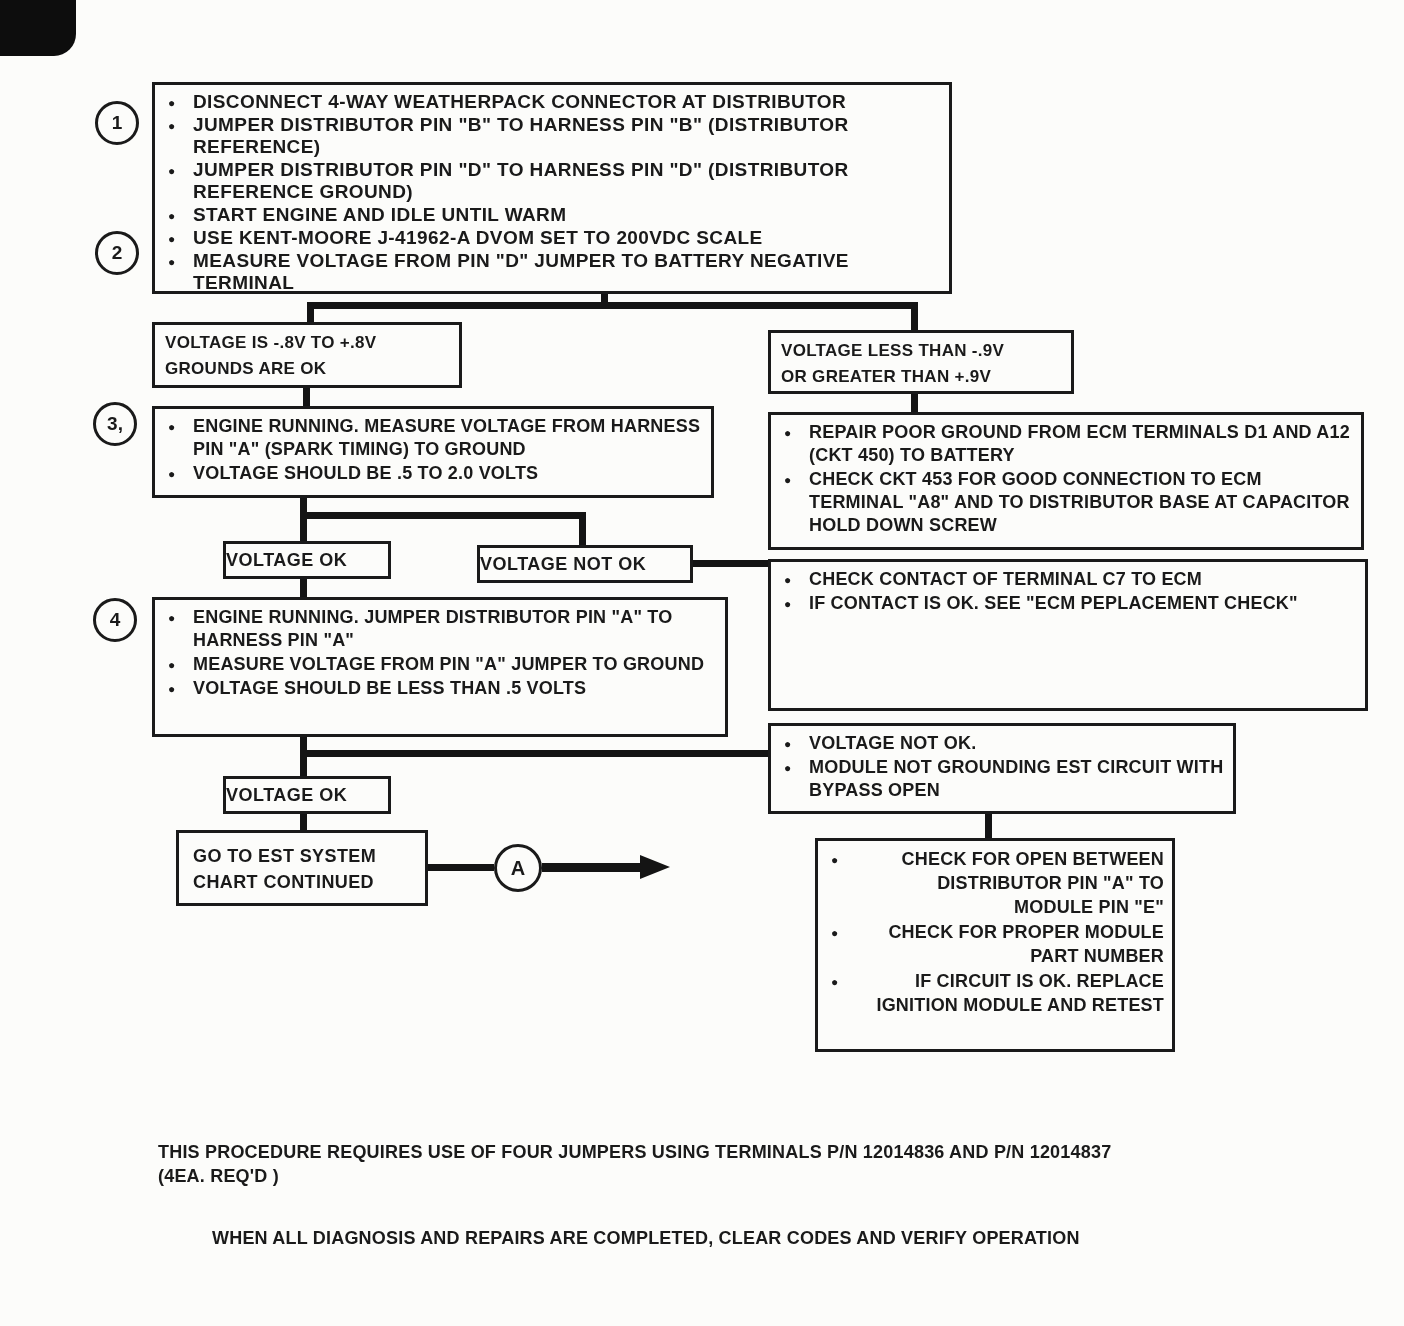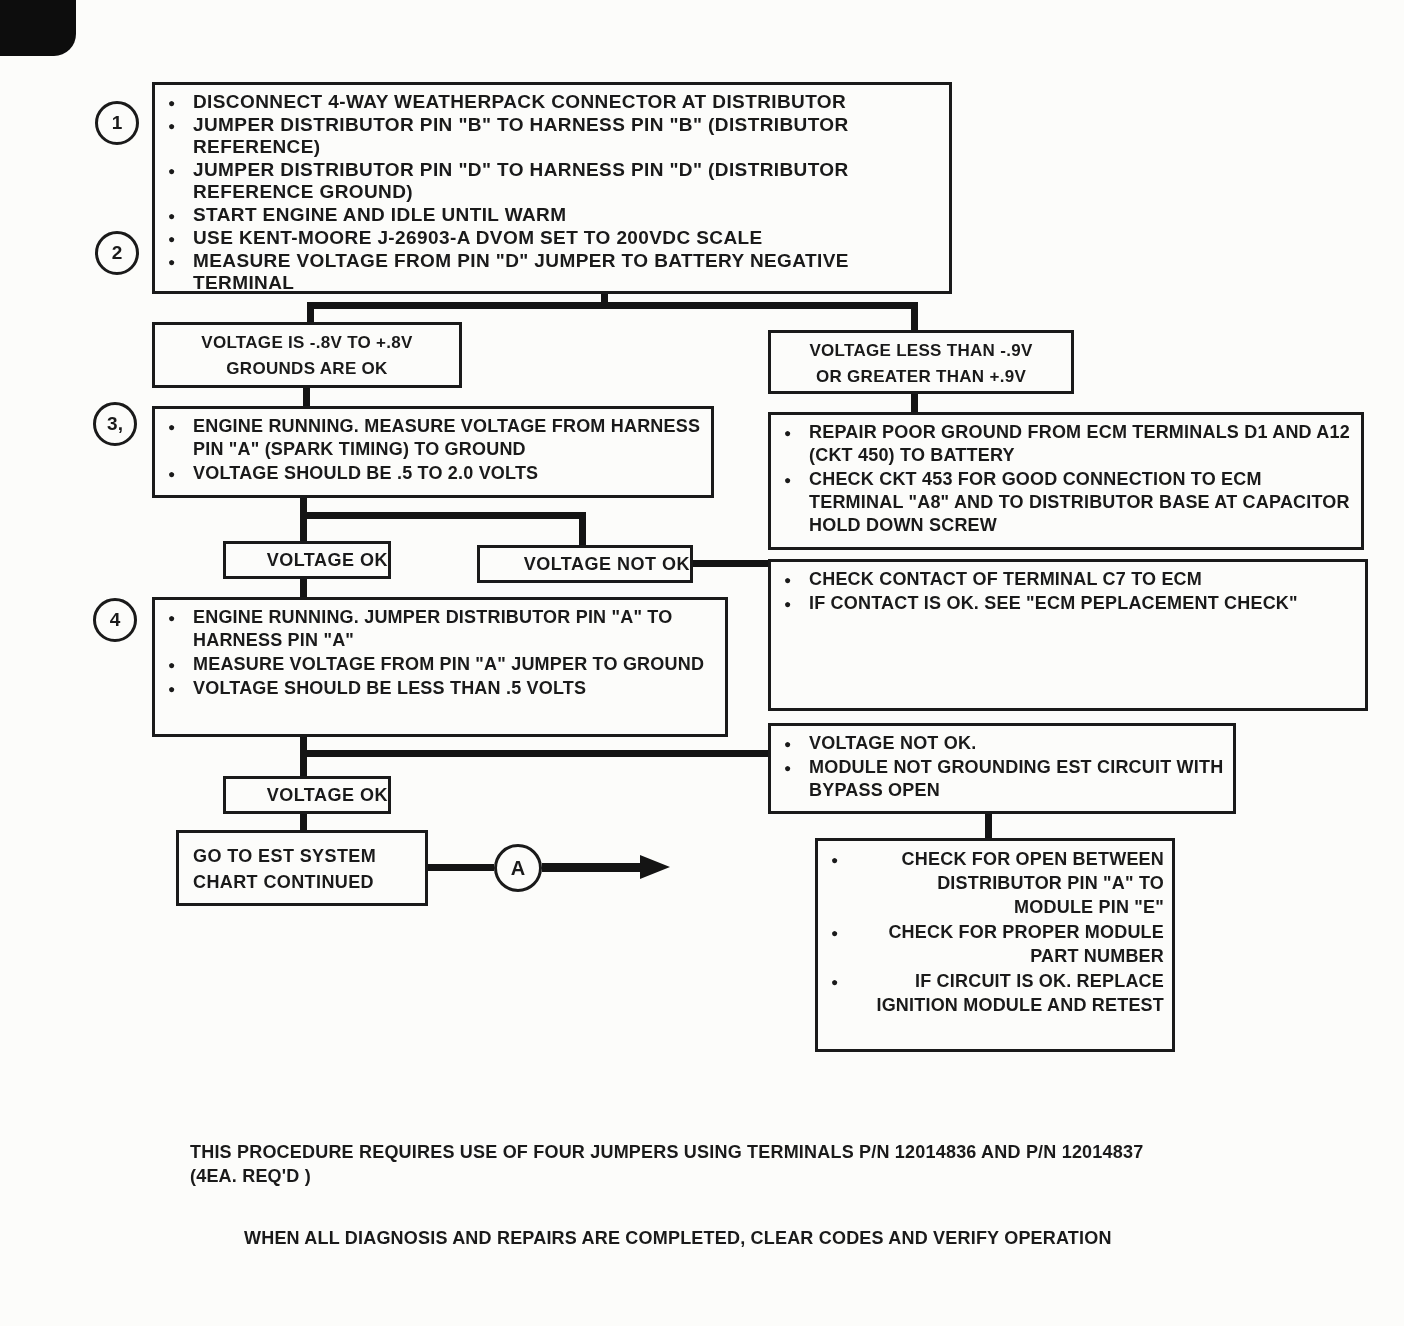--- a/index.html
+++ b/index.html
@@ -13,23 +13,23 @@
     position:absolute; left:0; top:0; width:76px; height:56px;
     background:#0d0d0d; border-bottom-right-radius:22px;
   }
   .box {
     position:absolute; border:3px solid var(--ink); background:var(--paper);
     color:var(--ink); font-weight:700;
   }
   .box-lg { font-size:19px; line-height:22px; letter-spacing:0.4px; }
   .box-md { font-size:18px; line-height:23px; letter-spacing:0.2px; }
   .lh24 { line-height:24px;text-align:right; }
-  .box-dec { font-size:17px; line-height:26px; letter-spacing:0.3px; padding:5px 10px;text-align:center; }
+  .box-dec { font-size:17px; line-height:26px; letter-spacing:0.3px; padding:5px 10px; }
   .box-pill {
-    display:flex; align-items:center; justify-content:flex-end;
+    display:flex; align-items:center; justify-content:flex-start;
     font-size:18px; letter-spacing:0.5px;
   }
   .box-goto { font-size:18px; line-height:26px; letter-spacing:0.4px; padding:10px 14px; }
   .bullets { list-style:none; padding:6px 8px 4px 12px; }
   .bullets li { position:relative; padding-left:26px; margin-bottom:1px; }
   .bullets li::before {
     content:"●"; position:absolute; left:1px; top:1px; font-size:12px;
   }
   .circle {
     position:absolute; width:44px; height:44px; border:3px solid var(--ink);
@@ -40,21 +40,21 @@
   .circle-a { width:48px; height:48px; font-size:20px; }
   .line { position:absolute; background:#141414; }
   .arrowhead {
     position:absolute; width:0; height:0;
     border-left:30px solid #141414;
     border-top:12px solid transparent;
     border-bottom:12px solid transparent;
   }
   .footer-text {
     position:absolute; font-size:18px; font-weight:700; letter-spacing:0.2px;
-    line-height:24px; white-space:nowrap;margin-left:32px;
+    line-height:24px; white-space:nowrap;
   }
 </style>
 </head>
 <body>
 
 <div class="page">
 
   <div class="scan-corner"></div>
 
   <div class="circle" style="left:95px;top:101px">
@@ -88,21 +88,21 @@
   <div class="line" style="left:428px;top:864px;width:66px;height:7px"></div>
   <div class="line" style="left:542px;top:863px;width:100px;height:9px"></div>
   <div class="arrowhead" style="left:640px;top:855px"></div>
 
   <div class="box box-lg" style="left:152px;top:82px;width:800px;height:212px">
     <ul class="bullets">
       <li>DISCONNECT 4-WAY WEATHERPACK CONNECTOR AT DISTRIBUTOR</li>
       <li>JUMPER DISTRIBUTOR PIN "B" TO HARNESS PIN "B" (DISTRIBUTOR REFERENCE)</li>
       <li>JUMPER DISTRIBUTOR PIN "D" TO HARNESS PIN "D" (DISTRIBUTOR REFERENCE GROUND)</li>
       <li>START ENGINE AND IDLE UNTIL WARM</li>
-      <li>USE KENT-MOORE J-26903-A DVOM SET TO 200VDC SCALE</li>
+      <li>USE KENT-MOORE J-41962-A DVOM SET TO 200VDC SCALE</li>
       <li>MEASURE VOLTAGE FROM PIN "D" JUMPER TO BATTERY NEGATIVE TERMINAL</li>
     </ul>
   </div>
 
   <div class="box box-dec" style="left:152px;top:322px;width:310px;height:66px">
     <div>VOLTAGE IS -.8V TO +.8V</div>
     <div>GROUNDS ARE OK</div>
   </div>
 
   <div class="box box-dec" style="left:768px;top:330px;width:306px;height:64px">

